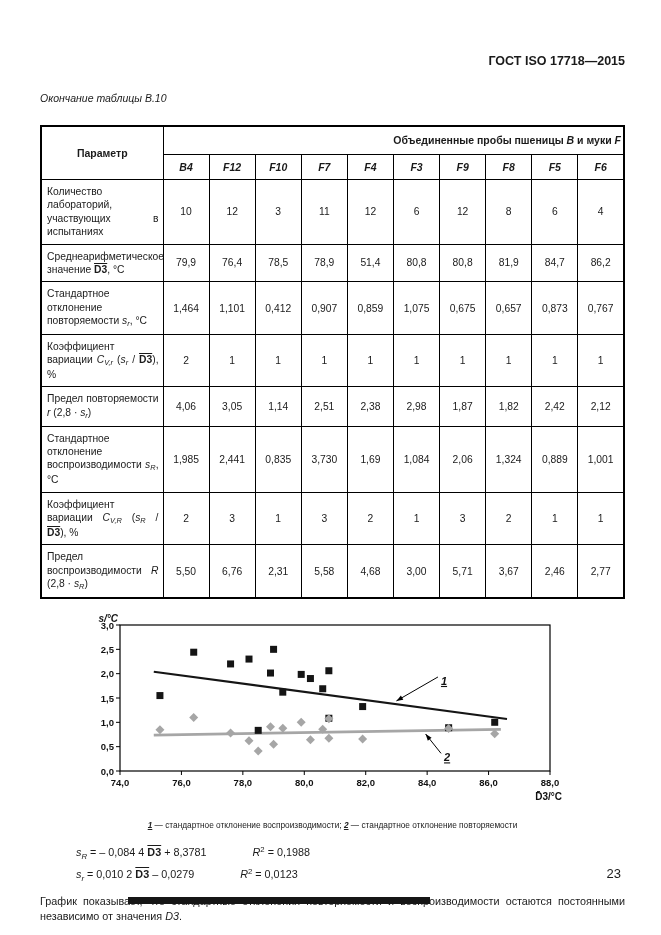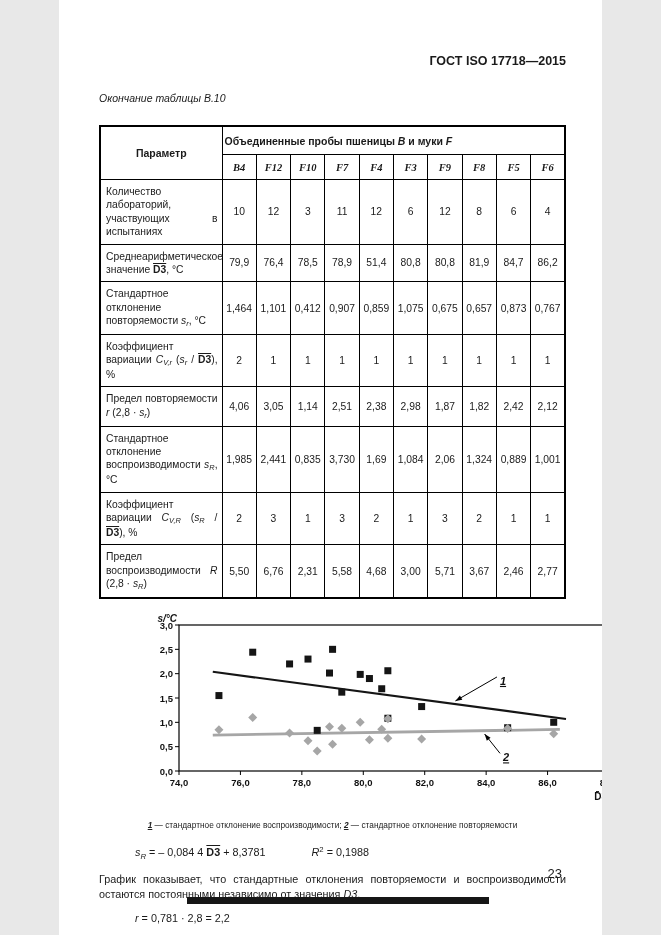--- a/index.html
+++ b/index.html
@@ -1,27 +1,27 @@
 <!DOCTYPE html>
 <html lang="ru"><head>
 <meta charset="utf-8">
 <style>
   html,body{margin:0;padding:0;background:#e8e8e8;}
   .page{
-    width:543px;height:935px;margin:0 auto;background:#fff;position:relative;
+    width:661px;height:935px;margin:0 auto;background:#fff;position:relative;
     font-family:"Liberation Sans",sans-serif;color:#1a1a1a;
     box-sizing:border-box;padding:54px 36px 0 40px;overflow:hidden;
   }
   .doc-header{text-align:right;font-weight:bold;font-size:12.5px;margin-bottom:24px;}
   .table-caption{font-style:italic;font-size:10.5px;margin-bottom:21px;}
   table.data-table{border-collapse:collapse;width:100%;table-layout:fixed;border:2px solid #000;}
   table.data-table th,table.data-table td{border:1px solid #000;}
   .param-head{font-weight:bold;text-align:center;vertical-align:middle;font-size:10.5px;padding:20px;}
-  .group-head{font-weight:bold;text-align:left;font-size:10.5px;padding:5px 2px;}
-  .col-head{font-weight:bold;font-style:italic;text-align:center;font-size:10.5px;padding:4px 0;font-family:Liberation Serif, serif;}
+  .group-head{font-weight:bold;text-align:right;font-size:10.5px;padding:5px 2px;}
+  .col-head{font-weight:bold;font-style:italic;text-align:center;font-size:10.5px;padding:4px 0;}
   .param-cell{font-size:10.3px;text-align:justify;padding:5px 4px 5px 5px;line-height:1.3;vertical-align:middle;}
   .val-cell{font-size:10.3px;text-align:center;vertical-align:middle;padding:3px 1px;}
   .rt-i{font-style:italic;}
   .rt-isub{font-style:italic;font-size:0.72em;vertical-align:-0.3em;}
   .rt-sup{font-size:0.72em;vertical-align:0.55em;}
   .rt-over{font-weight:bold;text-decoration:overline;}
   .rt-iu{font-style:italic;text-decoration:underline;font-weight:bold;}
   .rt-gap{display:inline-block;width:46px;}
   .chart-wrap{margin:14px 0 0 40px;}
   .chart-wrap svg text{font-family:"Liberation Sans",sans-serif;}
@@ -247,20 +247,21 @@
         <polygon points="345.60714285714295,121.01333333333332 351.5823757074877,124.65978261779635 347.82814589526845,127.65164226743975" fill="#000"></polygon>
         <text x="364.0357142857142" y="148.37333333333333" text-anchor="start" font-size="11" font-weight="bold" font-style="italic" text-decoration="underline" fill="#111">2</text>
       </svg></div>
 
   <div class="chart-note">
     <div><span class="rt-iu">1</span><span> — стандартное отклонение воспроизводимости; </span><span class="rt-iu">2</span><span> — стандартное отклонение повторяемости</span></div>
   </div>
 
   <div class="formulas">
     <div><span class="rt-i">s</span><span class="rt-isub">R</span><span> = – 0,084 4 </span><span class="rt-over">D3</span><span> + 8,3781</span><span class="rt-gap"></span><span class="rt-i">R</span><span class="rt-sup">2</span><span> = 0,1988</span></div>
+    <div><span class="rt-i">s</span><span class="rt-isub">r</span><span> = 0,010 2 </span><span class="rt-over">D3</span><span> – 0,0279</span><span class="rt-gap"></span><span class="rt-i">R</span><span class="rt-sup">2</span><span> = 0,0123</span></div>
   </div>
 
   <p class="body-text"><span>График показывает, что стандартные отклонения повторяемости и воспроизводимости остаются постоянными независимо от значения </span><span class="rt-i">D3</span><span>.</span></p>
 
   <div class="calcs">
     <div><span class="rt-i">r</span><span> = 0,781 · 2,8 = 2,2</span></div>
 
   </div>
 
   <div class="page-number">23</div>

